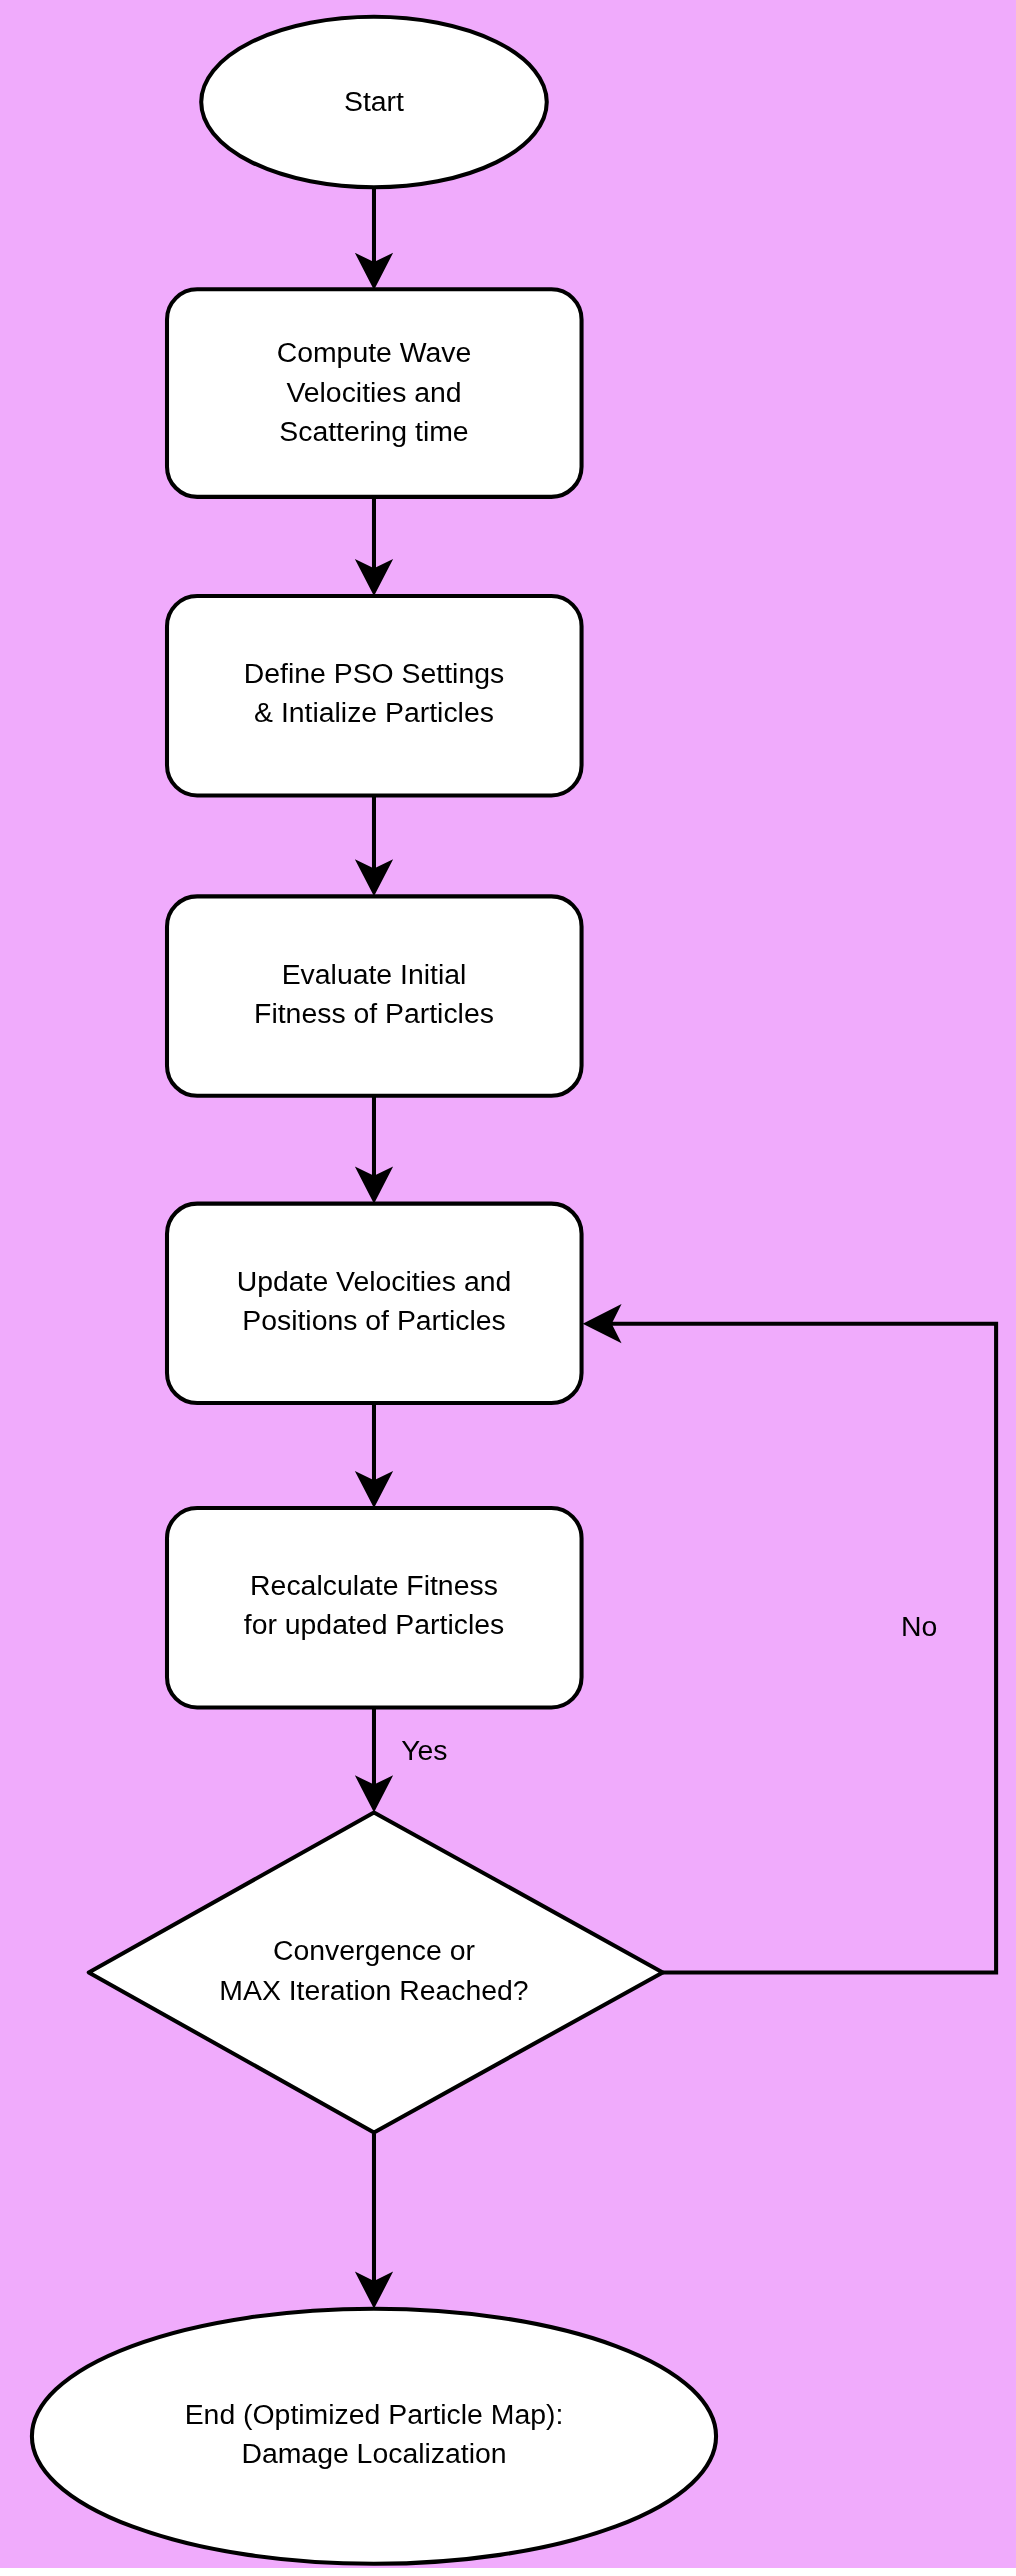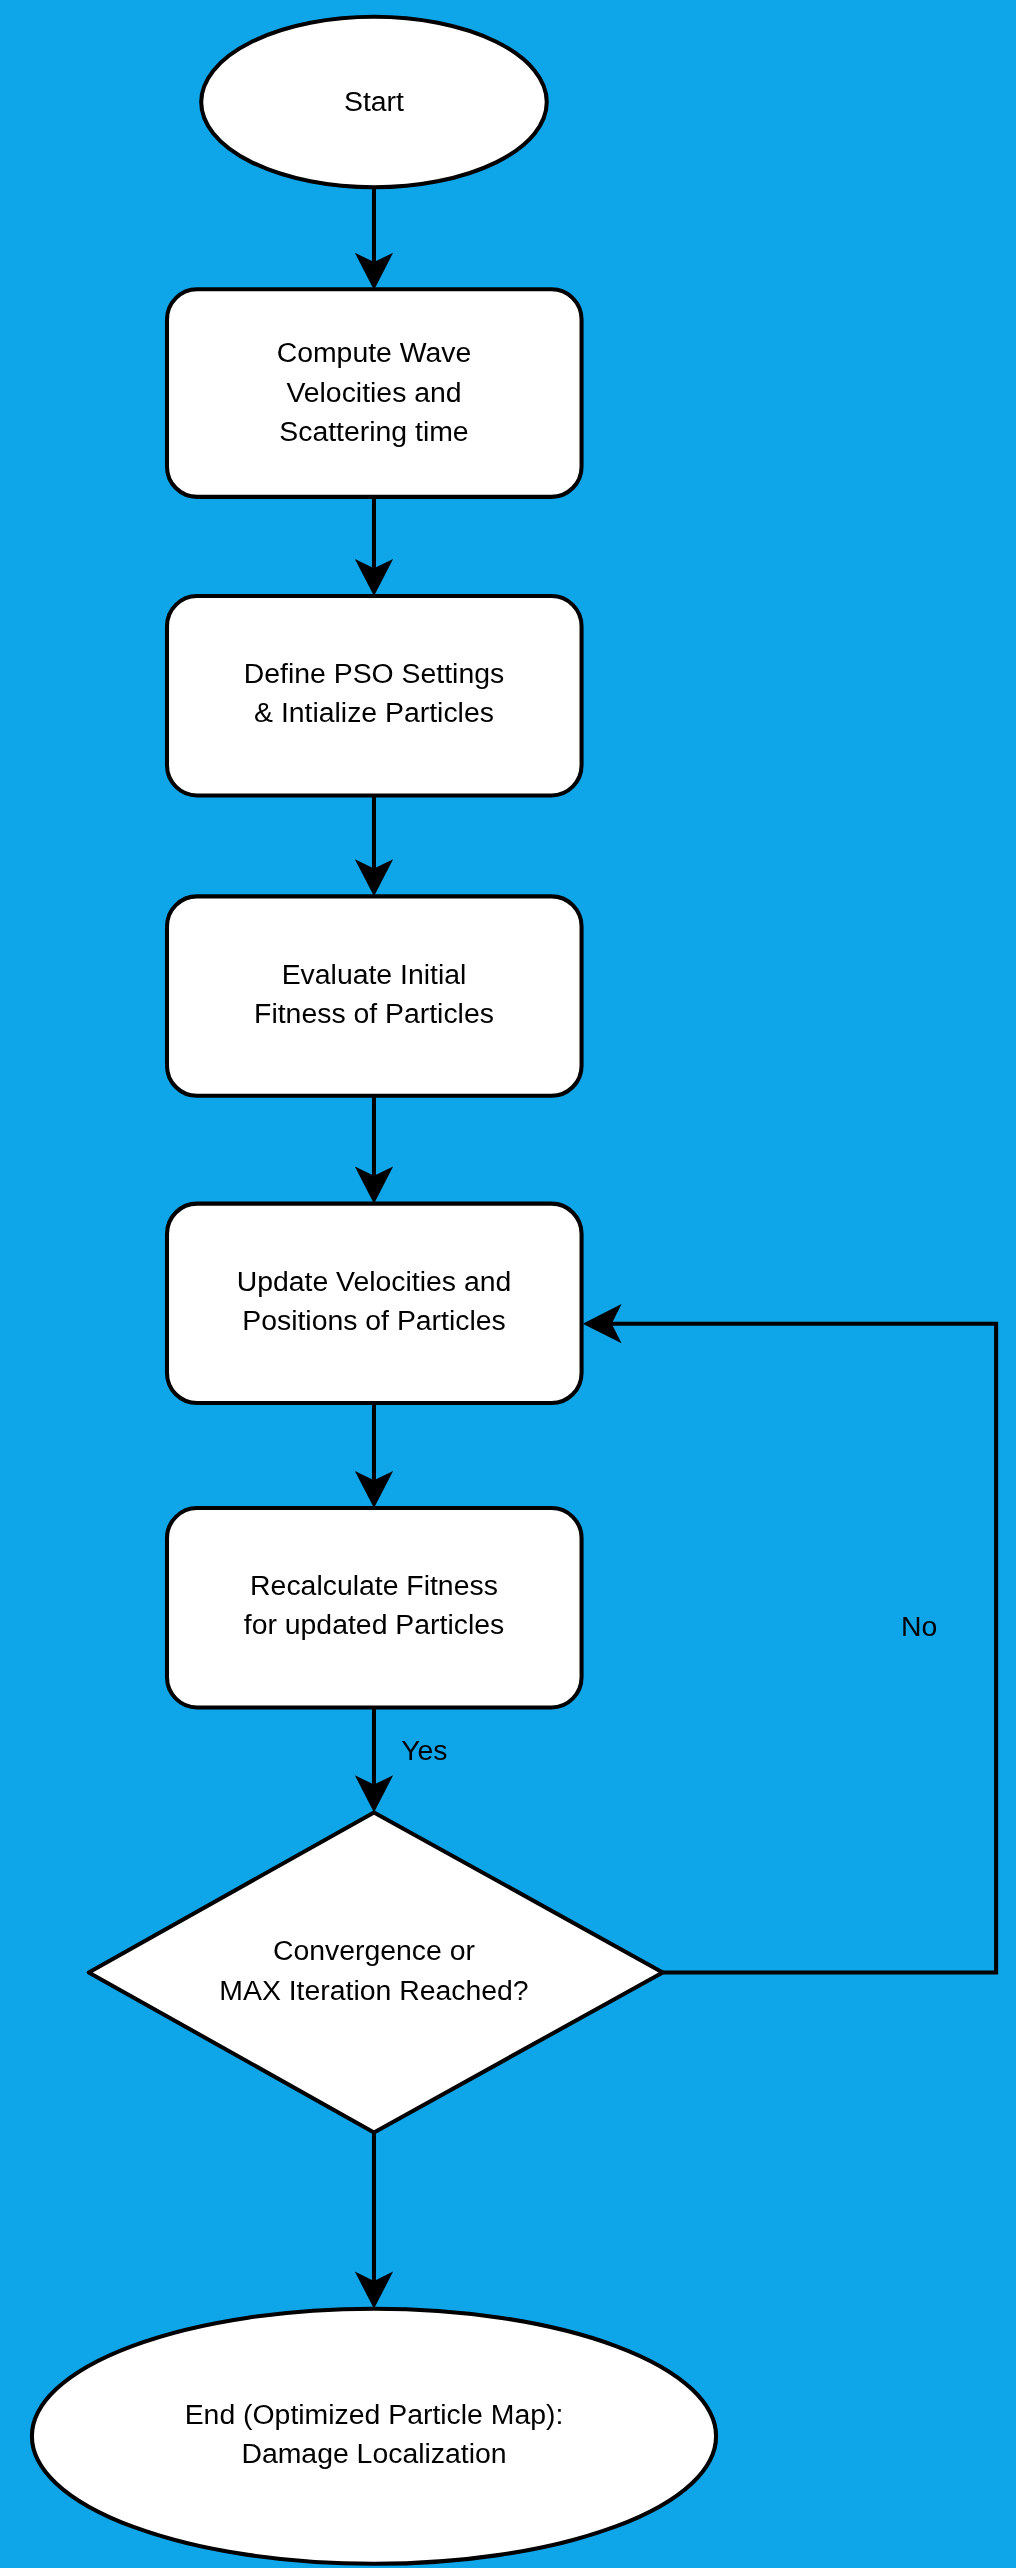--- a/index.html
+++ b/index.html
@@ -8,21 +8,21 @@
     padding: 0;
     background: #ffffff;
   }
   body {
     font-family: "Liberation Sans", sans-serif;
   }
   #flowchart-root {
     position: relative;
     width: 1017px;
     height: 2568px;
-    background: #0ea5e9;
+    background: #f0abfc;
     overflow: hidden;
   }
   #flow-svg {
     position: absolute;
     top: 0;
     left: 0;
     width: 1017px;
     height: 2576px;
     display: block;
   }

